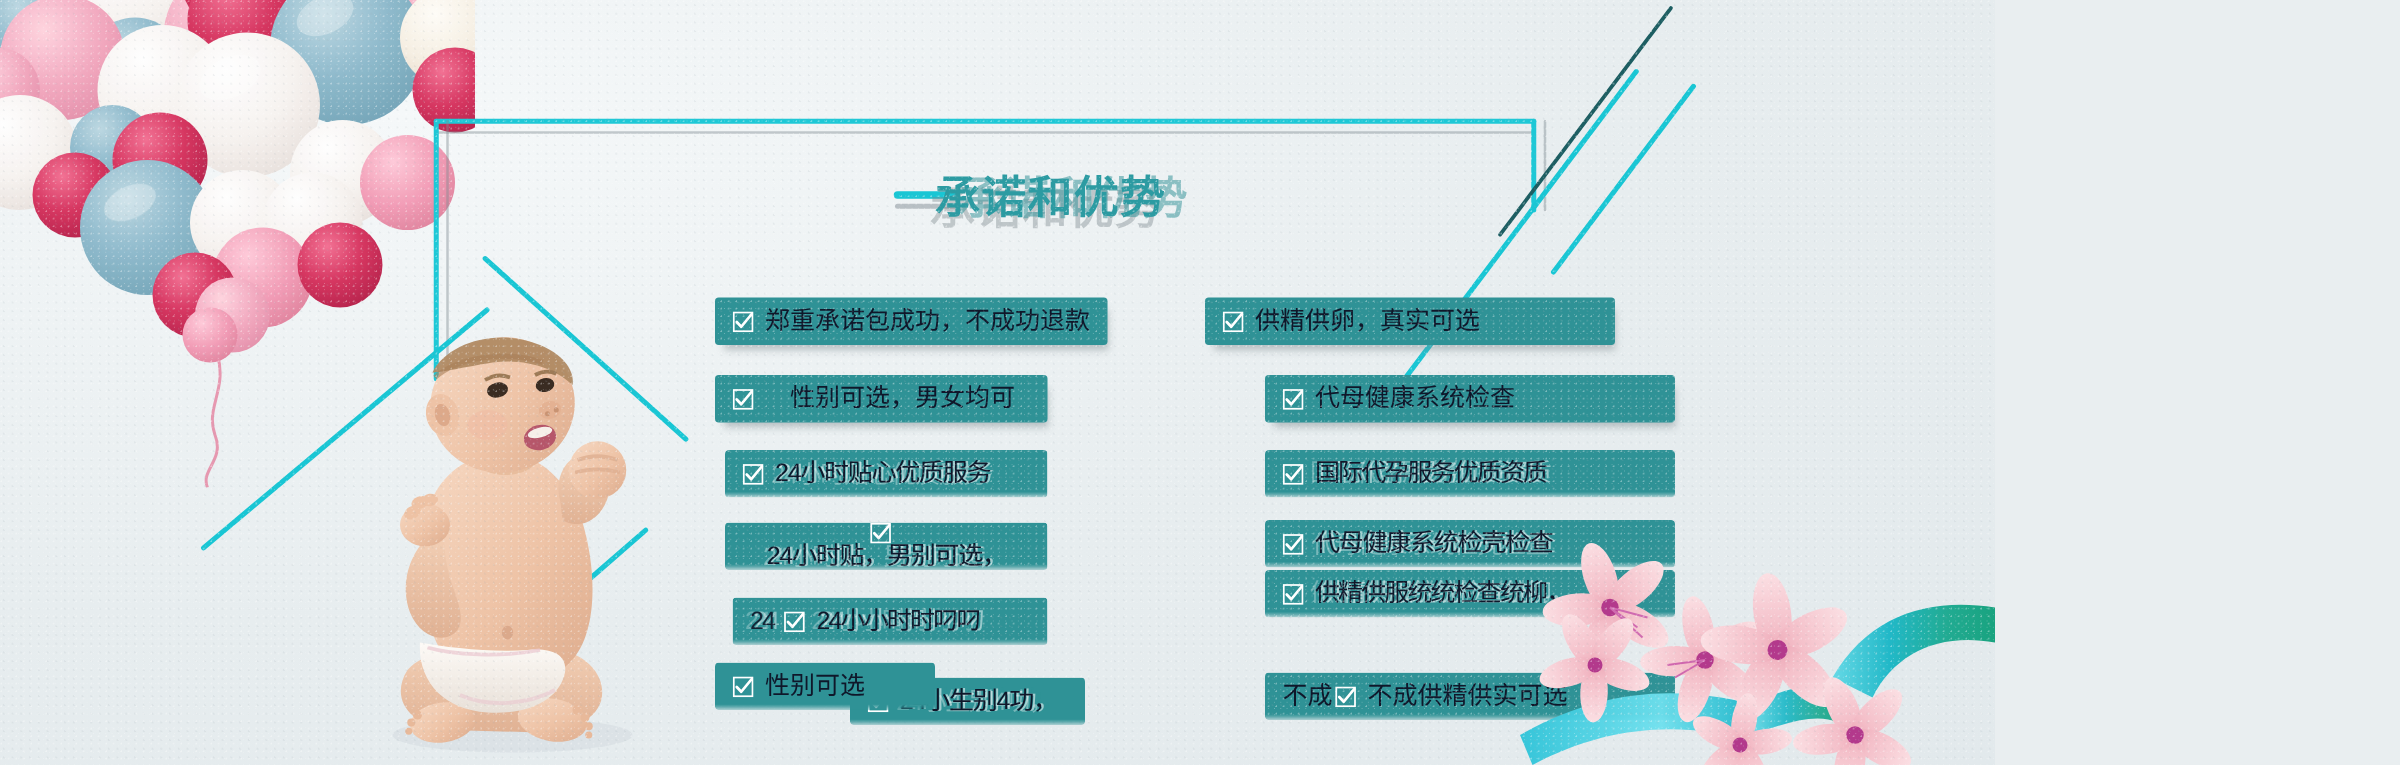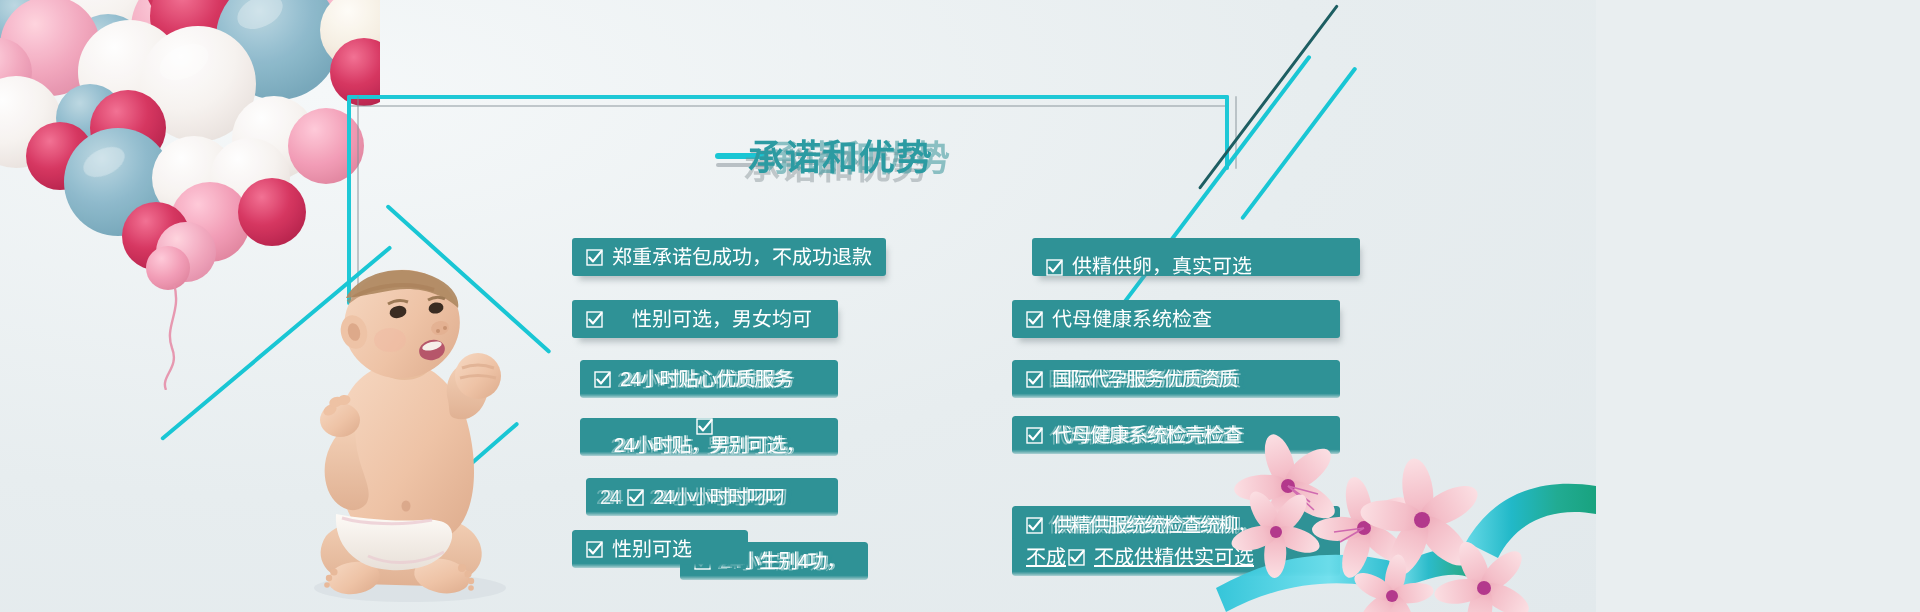--- a/index.html
+++ b/index.html
@@ -86,21 +86,21 @@
   }
   
   .title-text.ghost1{color:rgba(120,132,138,.40);left:44px;top:9px;}
   .title-text.ghost2{color:rgba(58,150,155,.55);left:66px;top:1px;}
   .title-text.main{color:#2c9ba2;}
 
   
   .pill{
     position:absolute;
     background:#2f9296;
-    color:#ffffff;
+    color:#0f172a;
     border-radius:3px;
     display:flex;align-items:center;
     padding:0 14px;
     height:38px;
     font-size:20px;
     white-space:nowrap;
     box-shadow:4px 7px 6px -3px rgba(120,132,138,.45);
   }
   .pill .chk{
     display:inline-block;width:17px;height:17px;margin-right:9px;flex:none;
@@ -403,21 +403,21 @@
   <div class="pill glitch torn" style="left:680px;top:542px;min-width:160px;z-index:2;">
     <span class="chk">
       <svg viewBox="0 0 17 17">
           <rect x="1" y="1" width="15" height="15" fill="none" stroke="#fff" stroke-width="1.4"></rect>
           <path d="M3.4 8.6 L7 12.4 L15.4 2.2" fill="none" stroke="#fff" stroke-width="2.2" stroke-linecap="round" stroke-linejoin="round"></path>
         </svg>
     </span>
     <span class="txt">24小生别4功，</span>
   </div>
 
-  <div class="pill" style="left:1032px;top:238px;min-width:300px;align-items:flex-end;">
+  <div class="pill" style="left:964px;top:238px;min-width:300px;">
     <span class="chk">
       <svg viewBox="0 0 17 17">
           <rect x="1" y="1" width="15" height="15" fill="none" stroke="#fff" stroke-width="1.4"></rect>
           <path d="M3.4 8.6 L7 12.4 L15.4 2.2" fill="none" stroke="#fff" stroke-width="2.2" stroke-linecap="round" stroke-linejoin="round"></path>
         </svg>
     </span>
     <span class="txt">供精供卵，真实可选</span>
   </div>
 
   <div class="pill glitch2 torn" style="left:1012px;top:360px;min-width:300px;">
@@ -443,31 +443,31 @@
   <div class="pill glitch torn" style="left:1012px;top:416px;min-width:300px;align-items:center;">
     <span class="chk">
       <svg viewBox="0 0 17 17">
           <rect x="1" y="1" width="15" height="15" fill="none" stroke="#fff" stroke-width="1.4"></rect>
           <path d="M3.4 8.6 L7 12.4 L15.4 2.2" fill="none" stroke="#fff" stroke-width="2.2" stroke-linecap="round" stroke-linejoin="round"></path>
         </svg>
     </span>
     <span class="txt">代母健康系统检壳检查</span>
   </div>
 
-  <div class="pill glitch2 torn" style="left:1012px;top:506px;min-width:300px;">
+  <div class="pill glitch2 torn" style="left:1012px;top:456px;min-width:300px;">
     <span class="chk">
       <svg viewBox="0 0 17 17">
           <rect x="1" y="1" width="15" height="15" fill="none" stroke="#fff" stroke-width="1.4"></rect>
           <path d="M3.4 8.6 L7 12.4 L15.4 2.2" fill="none" stroke="#fff" stroke-width="2.2" stroke-linecap="round" stroke-linejoin="round"></path>
         </svg>
     </span>
     <span class="txt">供精供服统统检查统柳，</span>
   </div>
 
-  <div class="pill torn" style="left:1012px;top:538px;min-width:300px;text-decoration:underline;">
+  <div class="pill torn" style="left:1012px;top:538px;min-width:300px;">
     <span class="txt" style="margin-right:2px;">不成</span>
     <span class="chk">
       <svg viewBox="0 0 17 17">
           <rect x="1" y="1" width="15" height="15" fill="none" stroke="#fff" stroke-width="1.4"></rect>
           <path d="M3.4 8.6 L7 12.4 L15.4 2.2" fill="none" stroke="#fff" stroke-width="2.2" stroke-linecap="round" stroke-linejoin="round"></path>
         </svg>
     </span>
     <span class="txt">不成供精供实可选</span>
   </div>
 

